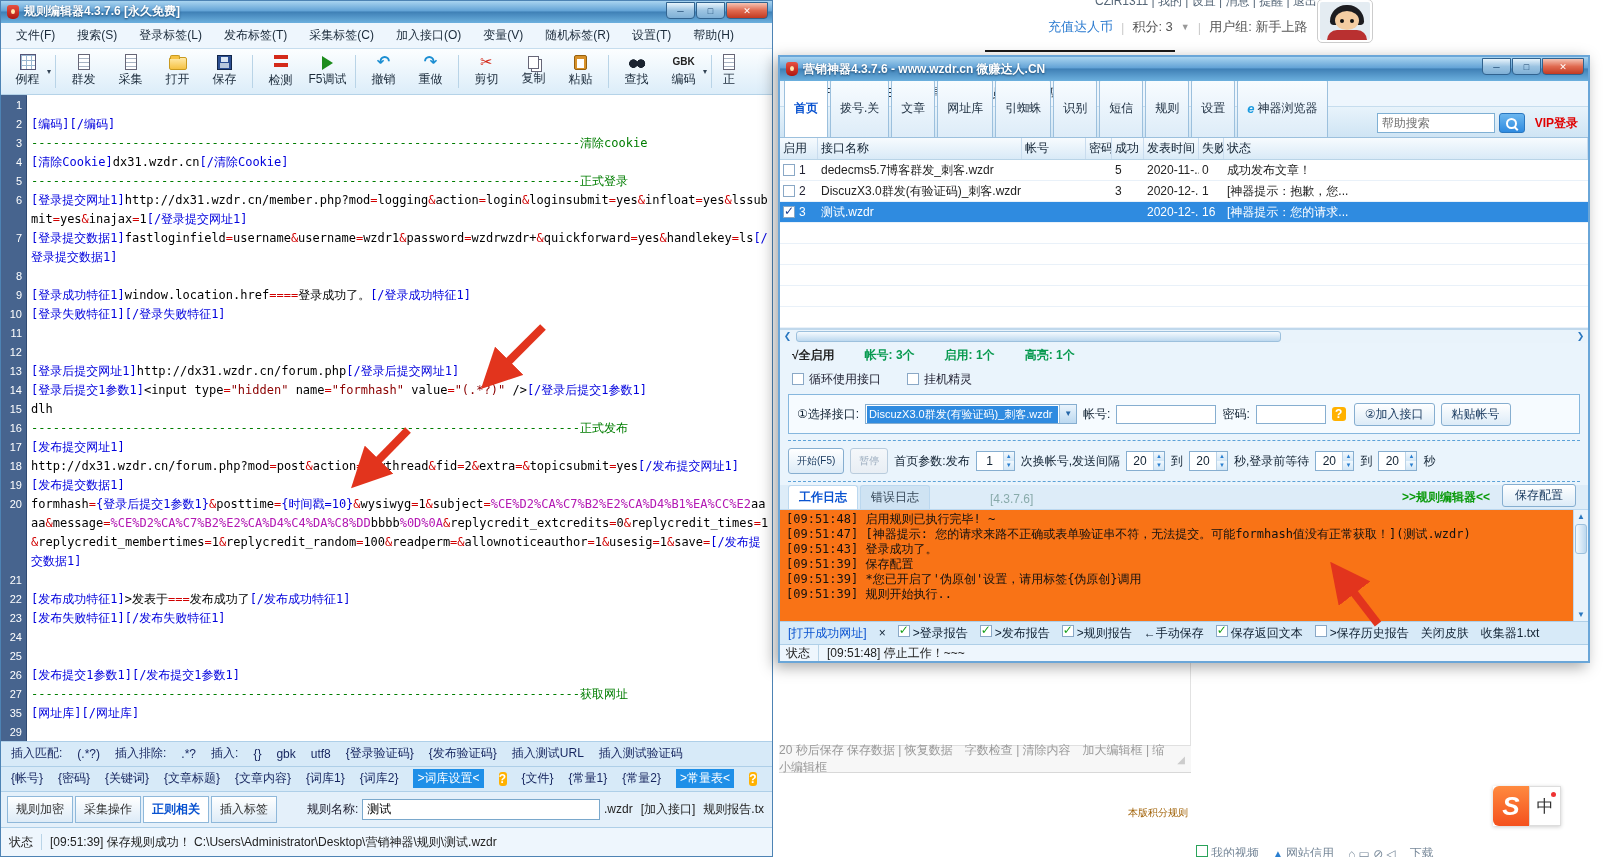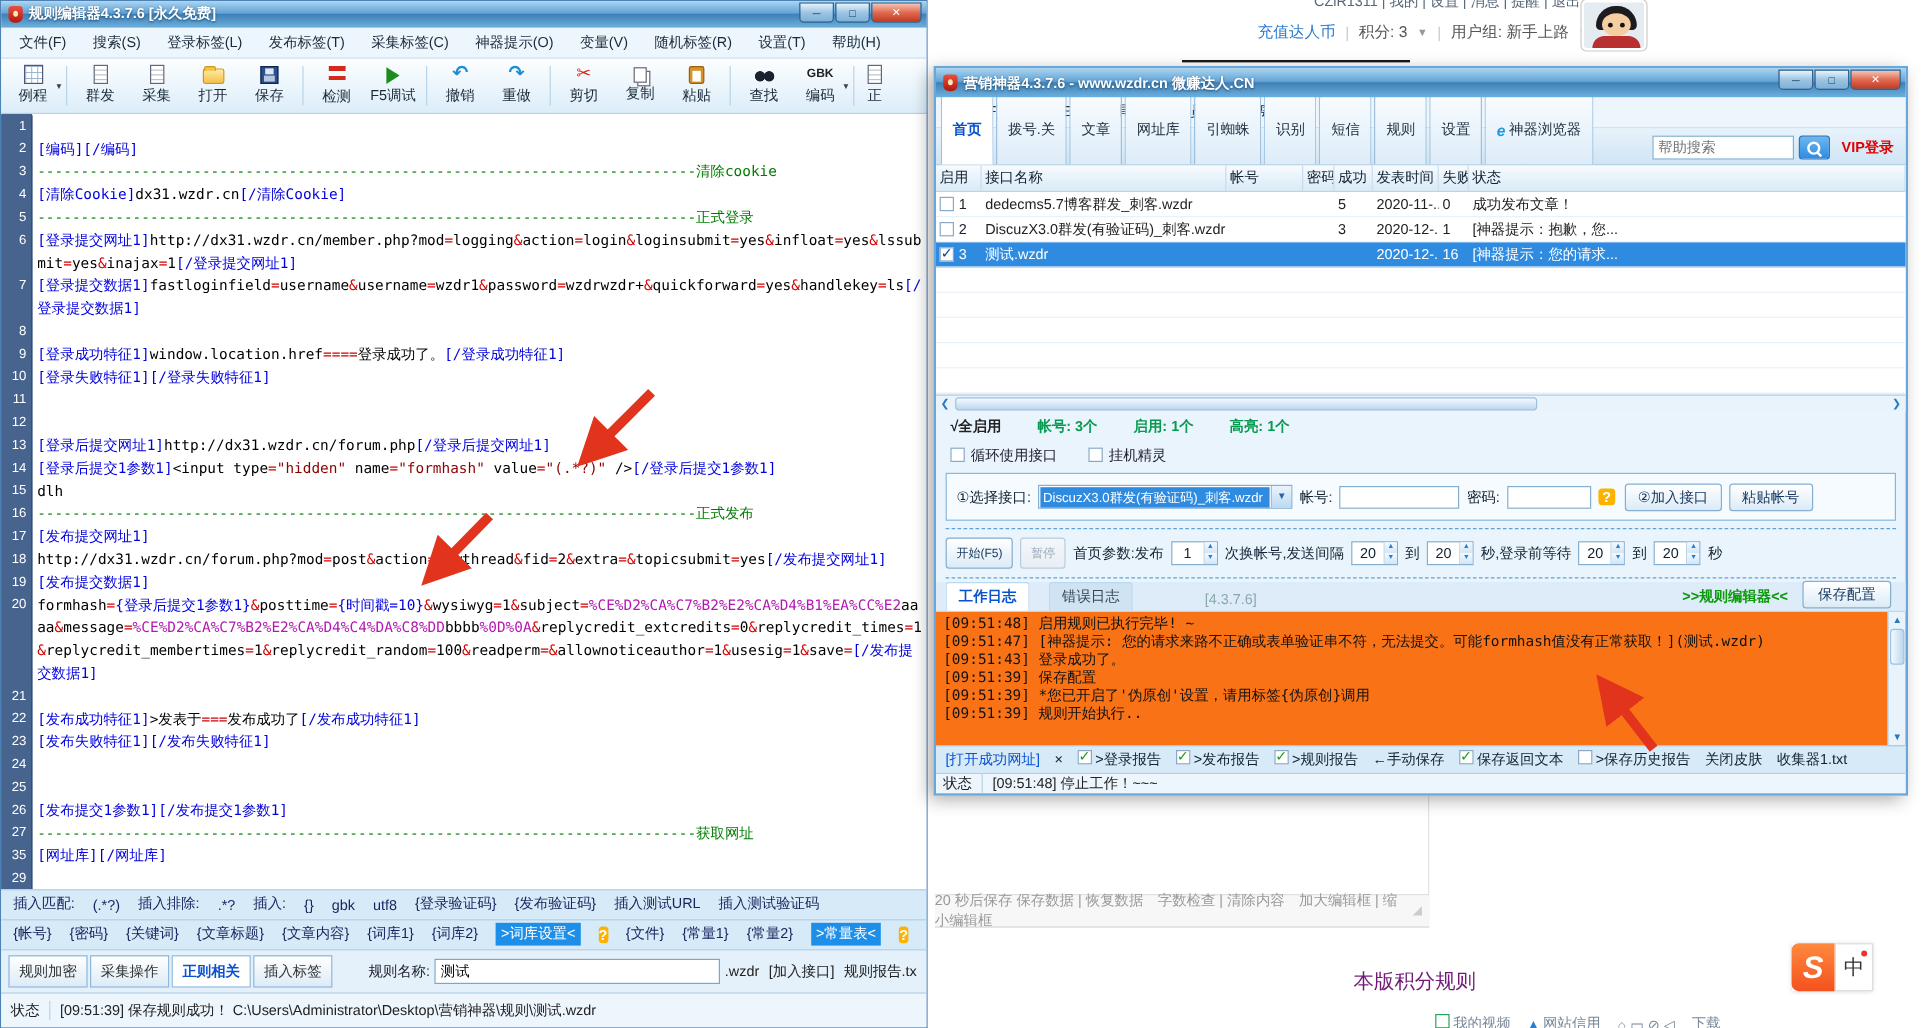--- a/index.html
+++ b/index.html
@@ -121,21 +121,21 @@
     text-align:center;font-size:8px;line-height:18px}
   .ifinput{height:19px;border:1px solid #86aed0;background:#fff}
   #r-controls{margin:3px 8px;border-top:1px dashed #5ca2d8;border-bottom:1px dashed #5ca2d8;
     padding:7px 0;display:flex;align-items:center;gap:6px;color:#123}
   .ctext{white-space:nowrap}
   .spin{display:inline-flex;align-items:center;border:1px solid #86aed0;background:#fff;height:20px}
   .spinv{width:26px;text-align:center}
   .spinar{display:flex;flex-direction:column;width:11px;border-left:1px solid #bcd4e8}
   .spinar span{font-size:6px;line-height:9px;color:#2a7fd0;text-align:center;background:linear-gradient(#f2f9fe,#d2e6f6)}
   #r-logtabs{display:flex;align-items:flex-end;padding:0 8px;height:25px;border-bottom:1px solid #bcd8ef;background:#ddecf8}
-  #r-logtabs-l{display:flex;gap:16px;align-items:flex-start}
+  #r-logtabs-l{display:flex;gap:2px;align-items:flex-start}
   .logtab{padding:3px 10px;border:1px solid #bcd8ef;border-bottom:none;border-radius:3px 3px 0 0;background:#cfe3f3;color:#345}
   .logtab.active{background:#fff;color:#0a53d0;font-weight:bold}
   #r-version{color:#8aa;margin-left:60px;padding-bottom:3px}
   #r-editorlink{margin-left:auto;color:#0a9a0a;font-weight:bold;padding-bottom:3px}
   #r-savecfg{margin:0 4px 2px 12px;padding:2px 12px}
   #r-logwrap{flex:1;position:relative;background:#f97316;overflow:hidden}
   #r-log{position:absolute;left:0;top:2px;right:16px;padding-left:6px}
   .logline{white-space:nowrap;overflow:hidden;line-height:15px;font-size:12px;color:#111;
     font-family:"DejaVu Sans Mono","Liberation Mono",monospace}
   #r-vscroll{position:absolute;right:0;top:0;bottom:0;width:15px;background:#e9f3fb;border-left:1px solid #c0d8ec}
@@ -156,21 +156,21 @@
   .av-hair{position:absolute;left:10px;top:3px;width:34px;height:20px;background:#1c1c20;border-radius:17px 17px 4px 4px}
   .av-face{position:absolute;left:15px;top:9px;width:24px;height:19px;background:#f4cda2;border-radius:50%}
   .av-eye{position:absolute;top:17px;width:4px;height:4px;background:#111;border-radius:50%}
   .av-shirt{position:absolute;left:7px;bottom:-2px;width:40px;height:12px;background:#b93030;border-radius:10px 10px 0 0}
   #bg-line{position:absolute;left:985px;top:50px;width:190px;height:2px;background:#1a1a1a}
   #bg-editbox{position:absolute;left:779px;top:663px;width:412px;height:110px;border-right:1px solid #e2e2e2;background:#fff}
   #bg-editorbar{position:absolute;left:779px;top:745px;width:412px;height:28px;background:#f7f7f7;
     border-top:1px solid #e0e0e0;border-bottom:1px solid #d8d8d8;color:#999;font-size:12px;
     display:flex;align-items:center;justify-content:flex-end;padding-right:6px;gap:2px}
   .rsz{color:#ccc;font-size:10px}
-  #bg-rule{position:absolute;left:1128px;top:806px;color:#701a75;font-size:17px}
+  #bg-rule{position:absolute;left:1128px;top:806px;color:#a16207;font-size:10px}
   #bg-ime{position:absolute;left:1493px;top:786px;display:flex;box-shadow:0 1px 4px rgba(0,0,0,.2)}
   .ime-s{width:36px;height:40px;background:linear-gradient(#ff8a3f,#f4511e);border-radius:6px 0 0 6px;color:#fff;
     font-weight:bold;font-size:26px;font-style:italic;display:flex;align-items:center;justify-content:center}
   .ime-zh{width:32px;height:40px;background:#fff;border:1px solid #ddd;display:flex;align-items:center;justify-content:center;
     font-size:17px;color:#333;position:relative}
   .ime-zh::after{content:"";position:absolute;right:4px;top:5px;width:5px;height:5px;background:#e33;border-radius:50%}
   #bg-partial{position:absolute;left:1196px;top:845px;display:flex;gap:14px;color:#789;font-size:12px;align-items:center}
   .pico{width:12px;height:12px;border:1px solid #2aa35a;display:inline-block;margin-right:3px}
   .ptri{color:#2a7fd0;font-size:10px;margin-right:3px}
   #arrows{position:absolute;left:0;top:0;width:1610px;height:857px;pointer-events:none;z-index:50}
@@ -222,21 +222,21 @@
         <span class="wbx" data-interactable="true">□</span>
         <span class="wbx close" data-interactable="true">✕</span>
       </span>
   </div>
   <div class="menubar" id="l-menu" data-interactable="false">
       <span class="mitem" data-interactable="true">文件(F)</span>
       <span class="mitem" data-interactable="true">搜索(S)</span>
       <span class="mitem" data-interactable="true">登录标签(L)</span>
       <span class="mitem" data-interactable="true">发布标签(T)</span>
       <span class="mitem" data-interactable="true">采集标签(C)</span>
-      <span class="mitem" data-interactable="true">神器提示(O)</span>
+      <span class="mitem" data-interactable="true">加入接口(O)</span>
       <span class="mitem" data-interactable="true">变量(V)</span>
       <span class="mitem" data-interactable="true">随机标签(R)</span>
       <span class="mitem" data-interactable="true">设置(T)</span>
       <span class="mitem" data-interactable="true">帮助(H)</span>
     </div>
   <div id="l-toolbar" data-interactable="false">
       <div class="tbtn" data-interactable="true">
         <span class="ico ico-grid" data-interactable="false"></span>
         <span class="tlb" data-interactable="false">例程</span>
         <span class="tarrow" data-interactable="false">▾</span>

